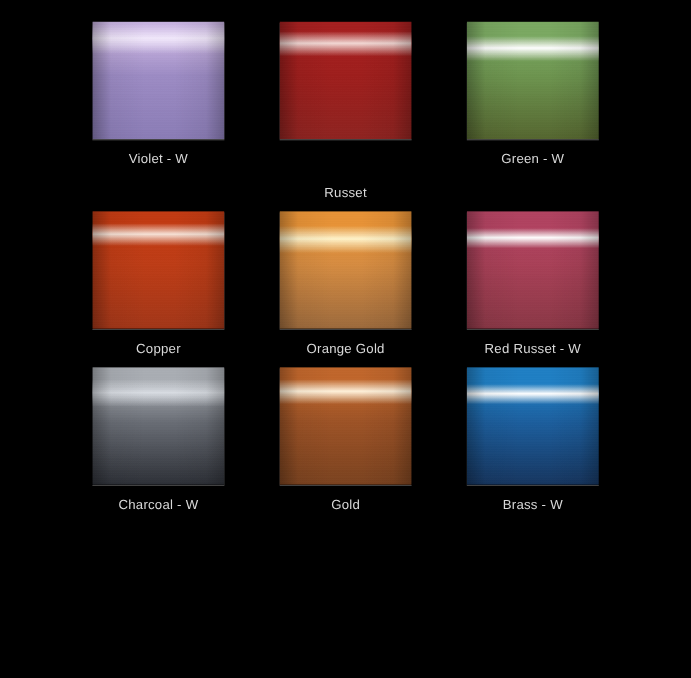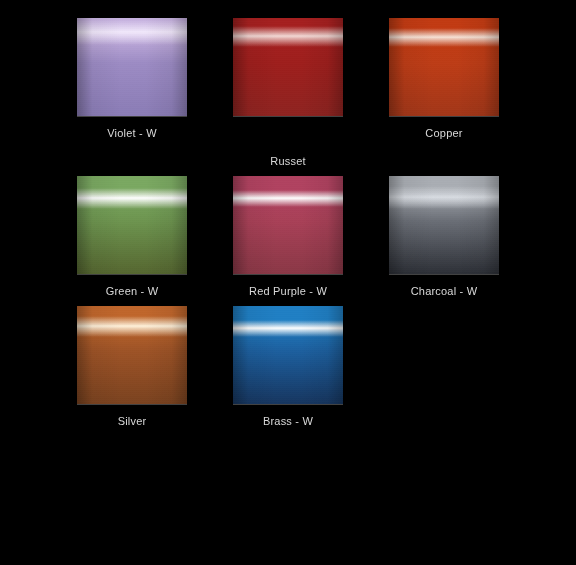--- a/index.html
+++ b/index.html
@@ -120,62 +120,71 @@
       <div class="swatch-chip">
         <div class="paint" style="background: linear-gradient(rgb(165, 31, 31) 0%, rgb(165, 31, 31) 14%, rgb(158, 30, 28) 46%, rgb(142, 35, 32) 100%);"></div>
         <div class="sheen" style="top: 8%; height: 22%; background: linear-gradient(rgba(255, 255, 255, 0) 0%, rgb(242, 216, 212) 48%, rgba(255, 255, 255, 0) 100%);"></div>
         <div class="sheen-mask"></div>
         <div class="grain"></div>
       </div>
       <div class="swatch-label" style="color: rgb(217, 217, 217); margin-top: 39px;">Russet</div>
     </div>
     <div class="swatch-cell">
       <div class="swatch-chip">
+        <div class="paint" style="background: linear-gradient(rgb(122, 168, 97) 0%, rgb(122, 168, 97) 14%, rgb(109, 148, 79) 46%, rgb(85, 102, 47) 100%);"></div>
+        <div class="sheen" style="top: 12%; height: 22%; background: linear-gradient(rgba(255, 255, 255, 0) 0%, rgb(255, 255, 255) 48%, rgba(255, 255, 255, 0) 100%);"></div>
+        <div class="sheen-mask"></div>
+        <div class="grain"></div>
+      </div>
+      <div class="swatch-label" style="color: rgb(217, 217, 217);">Green - W</div>
+    </div>
+    <div class="swatch-cell">
+      <div class="swatch-chip">
         <div class="paint" style="background: linear-gradient(rgb(194, 58, 18) 0%, rgb(194, 58, 18) 14%, rgb(189, 60, 22) 46%, rgb(162, 54, 24) 100%);"></div>
         <div class="sheen" style="top: 10%; height: 20%; background: linear-gradient(rgba(255, 255, 255, 0) 0%, rgb(246, 226, 214) 48%, rgba(255, 255, 255, 0) 100%);"></div>
         <div class="sheen-mask"></div>
         <div class="grain"></div>
       </div>
       <div class="swatch-label" style="color: rgb(217, 217, 217);">Copper</div>
     </div>
     <div class="swatch-cell">
       <div class="swatch-chip">
-        <div class="paint" style="background: linear-gradient(rgb(122, 168, 97) 0%, rgb(122, 168, 97) 14%, rgb(109, 148, 79) 46%, rgb(85, 102, 47) 100%);"></div>
-        <div class="sheen" style="top: 12%; height: 22%; background: linear-gradient(rgba(255, 255, 255, 0) 0%, rgb(255, 255, 255) 48%, rgba(255, 255, 255, 0) 100%);"></div>
+        <div class="paint" style="background: linear-gradient(rgb(231, 146, 54) 0%, rgb(231, 146, 54) 14%, rgb(213, 139, 65) 46%, rgb(156, 106, 60) 100%);"></div>
+        <div class="sheen" style="top: 12%; height: 24%; background: linear-gradient(rgba(255, 255, 255, 0) 0%, rgb(255, 243, 201) 48%, rgba(255, 255, 255, 0) 100%);"></div>
         <div class="sheen-mask"></div>
         <div class="grain"></div>
       </div>
-      <div class="swatch-label" style="color: rgb(217, 217, 217);">Green - W</div>
+      <div class="swatch-label" style="color: rgb(217, 217, 217);">Orange Gold</div>
     </div>
     <div class="swatch-cell">
       <div class="swatch-chip">
         <div class="paint" style="background: linear-gradient(rgb(176, 66, 96) 0%, rgb(176, 66, 96) 14%, rgb(168, 64, 87) 46%, rgb(138, 55, 70) 100%);"></div>
         <div class="sheen" style="top: 14%; height: 18%; background: linear-gradient(rgba(255, 255, 255, 0) 0%, rgb(255, 255, 255) 48%, rgba(255, 255, 255, 0) 100%);"></div>
         <div class="sheen-mask"></div>
         <div class="grain"></div>
       </div>
-      <div class="swatch-label" style="color: rgb(217, 217, 217);">Red Purple - W</div>
+      <div class="swatch-label" style="color: rgb(217, 217, 217);">Red Russet - W</div>
     </div>
     <div class="swatch-cell">
       <div class="swatch-chip">
         <div class="paint" style="background: linear-gradient(rgb(169, 173, 179) 0%, rgb(169, 173, 179) 14%, rgb(106, 110, 118) 46%, rgb(44, 47, 54) 100%);"></div>
         <div class="sheen" style="top: 10%; height: 24%; background: linear-gradient(rgba(255, 255, 255, 0) 0%, rgb(216, 220, 226) 48%, rgba(255, 255, 255, 0) 100%);"></div>
         <div class="sheen-mask"></div>
         <div class="grain"></div>
       </div>
       <div class="swatch-label" style="color: rgb(217, 217, 217);">Charcoal - W</div>
     </div>
     <div class="swatch-cell">
       <div class="swatch-chip">
         <div class="paint" style="background: linear-gradient(rgb(192, 102, 43) 0%, rgb(192, 102, 43) 14%, rgb(157, 83, 38) 46%, rgb(122, 66, 31) 100%);"></div>
         <div class="sheen" style="top: 10%; height: 22%; background: linear-gradient(rgba(255, 255, 255, 0) 0%, rgb(255, 241, 218) 48%, rgba(255, 255, 255, 0) 100%);"></div>
         <div class="sheen-mask"></div>
         <div class="grain"></div>
       </div>
-      <div class="swatch-label" style="color: rgb(217, 217, 217);">Silver</div>
+      <div class="swatch-label" style="color: rgb(217, 217, 217);">Gold</div>
     </div>
     <div class="swatch-cell">
       <div class="swatch-chip">
         <div class="paint" style="background: linear-gradient(rgb(31, 127, 196) 0%, rgb(31, 127, 196) 14%, rgb(28, 95, 158) 46%, rgb(22, 53, 95) 100%);"></div>
         <div class="sheen" style="top: 14%; height: 18%; background: linear-gradient(rgba(255, 255, 255, 0) 0%, rgb(255, 255, 255) 48%, rgba(255, 255, 255, 0) 100%);"></div>
         <div class="sheen-mask"></div>
         <div class="grain"></div>
       </div>
       <div class="swatch-label" style="color: rgb(217, 217, 217);">Brass - W</div>
     </div>

